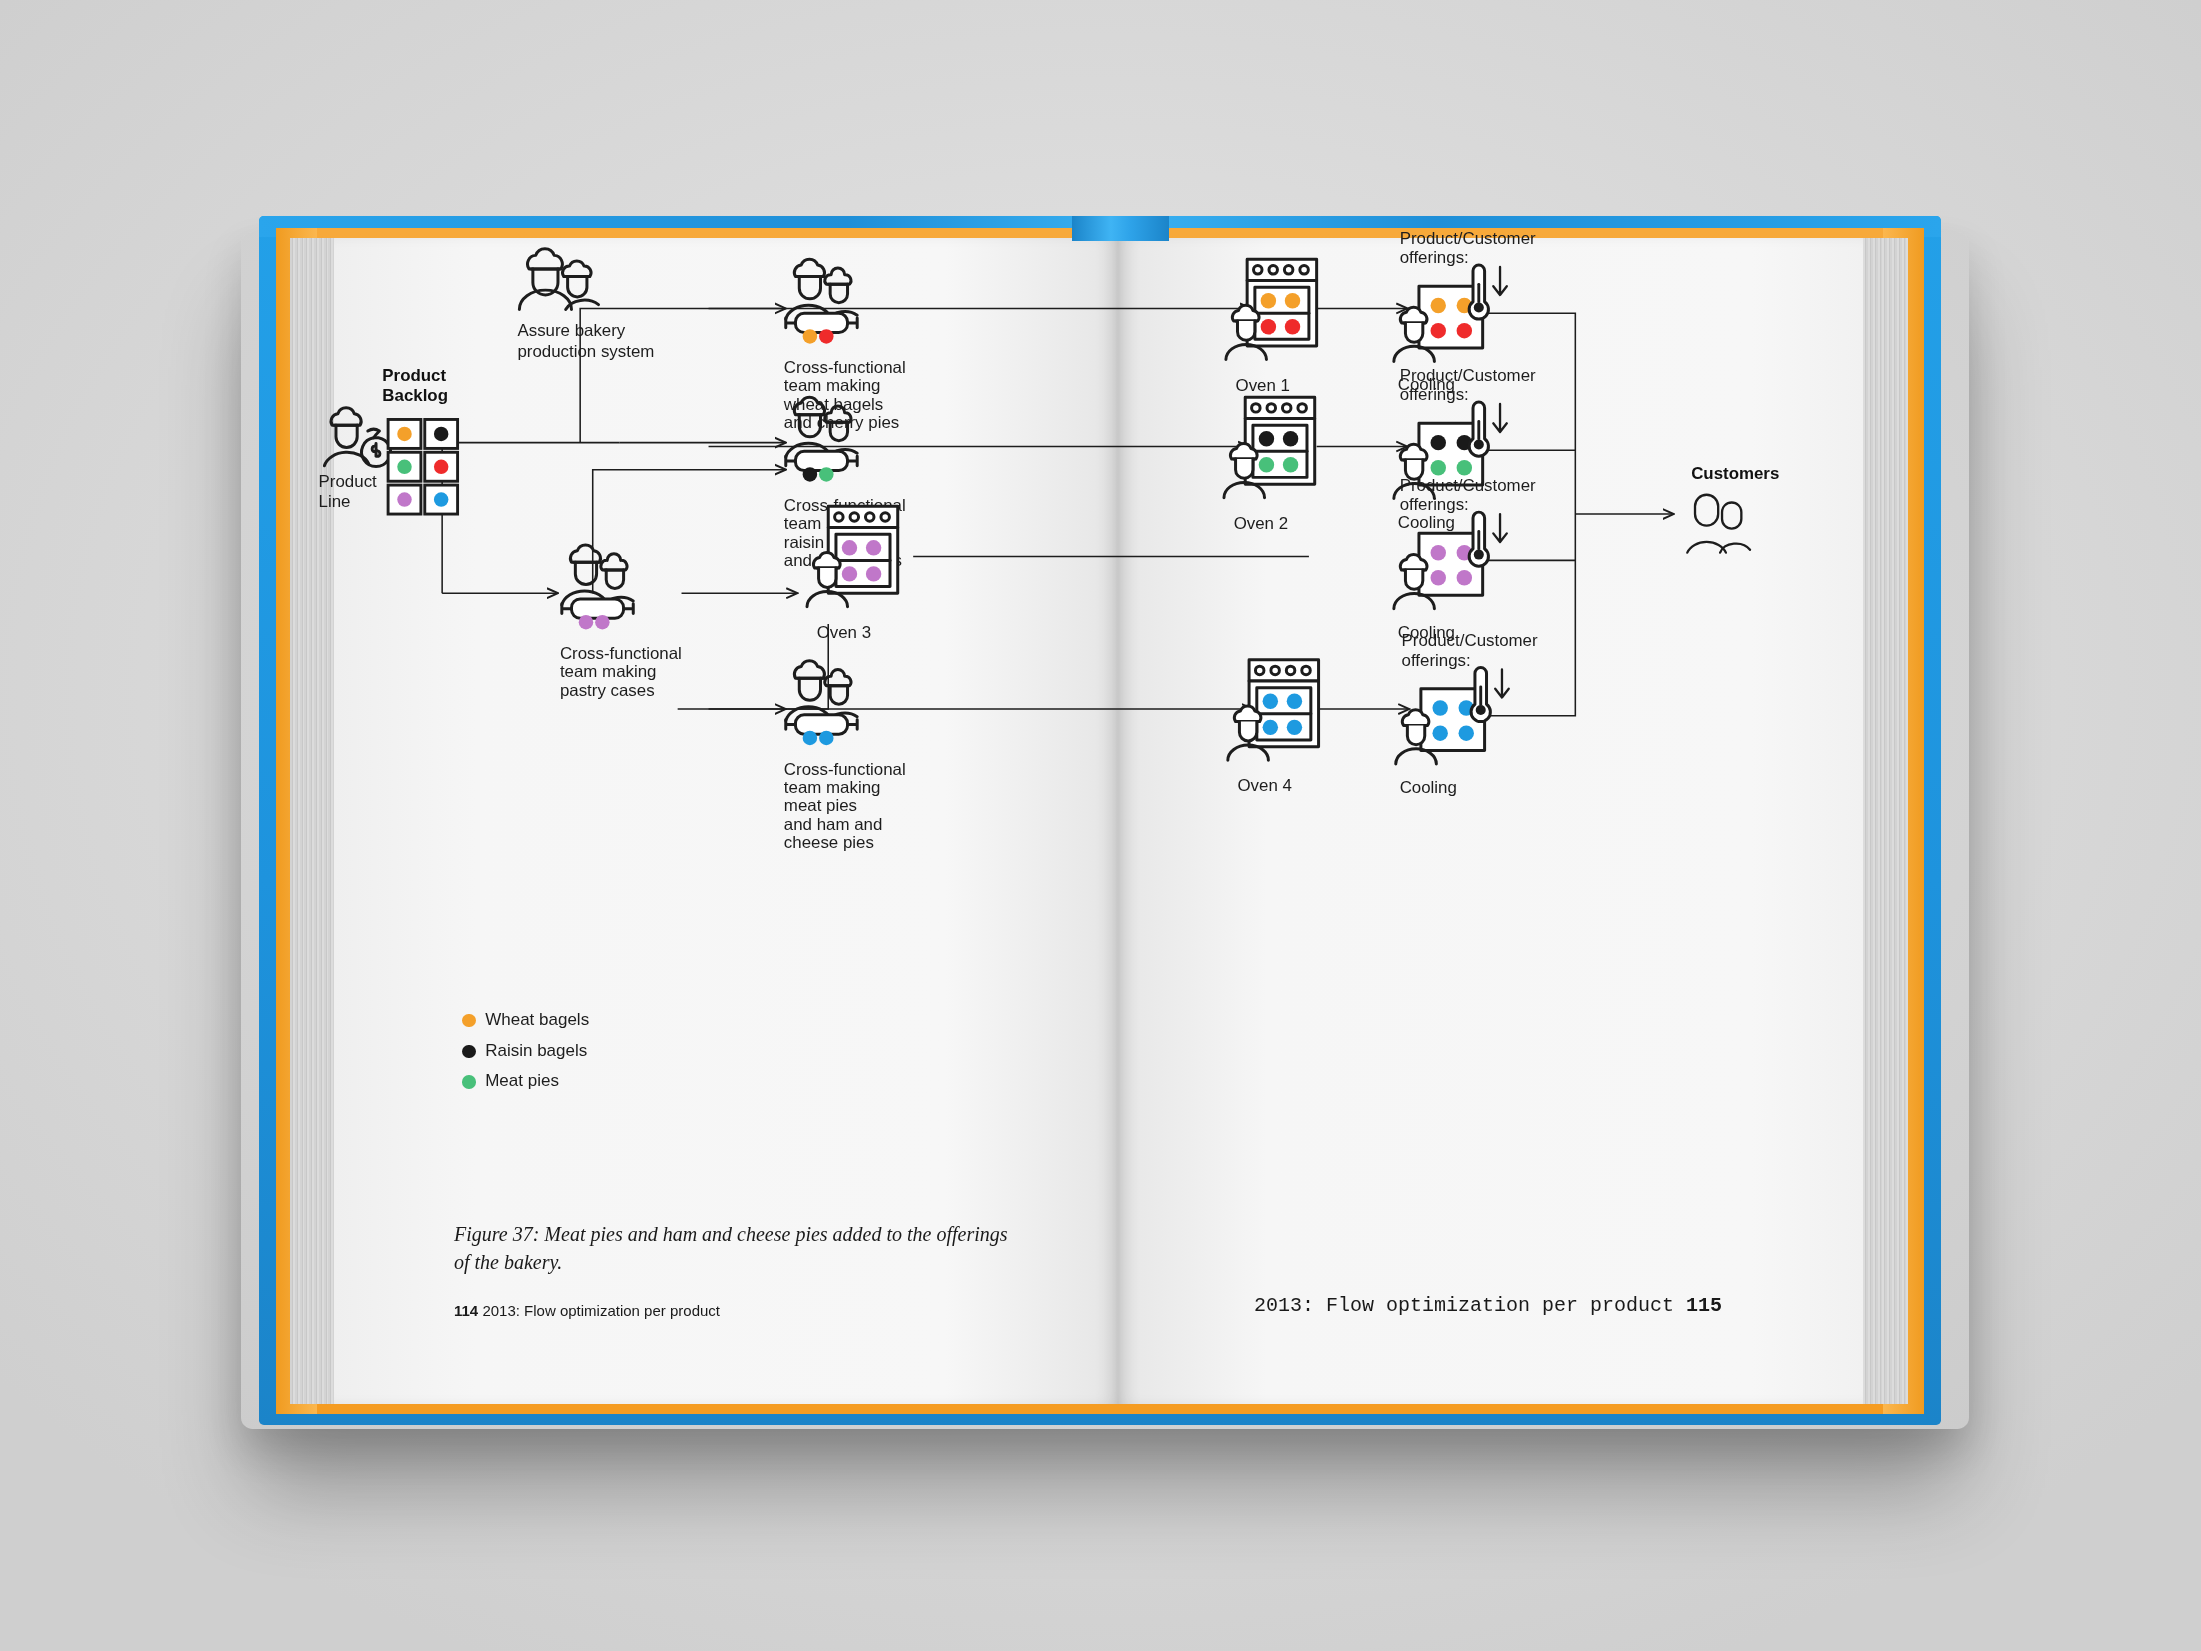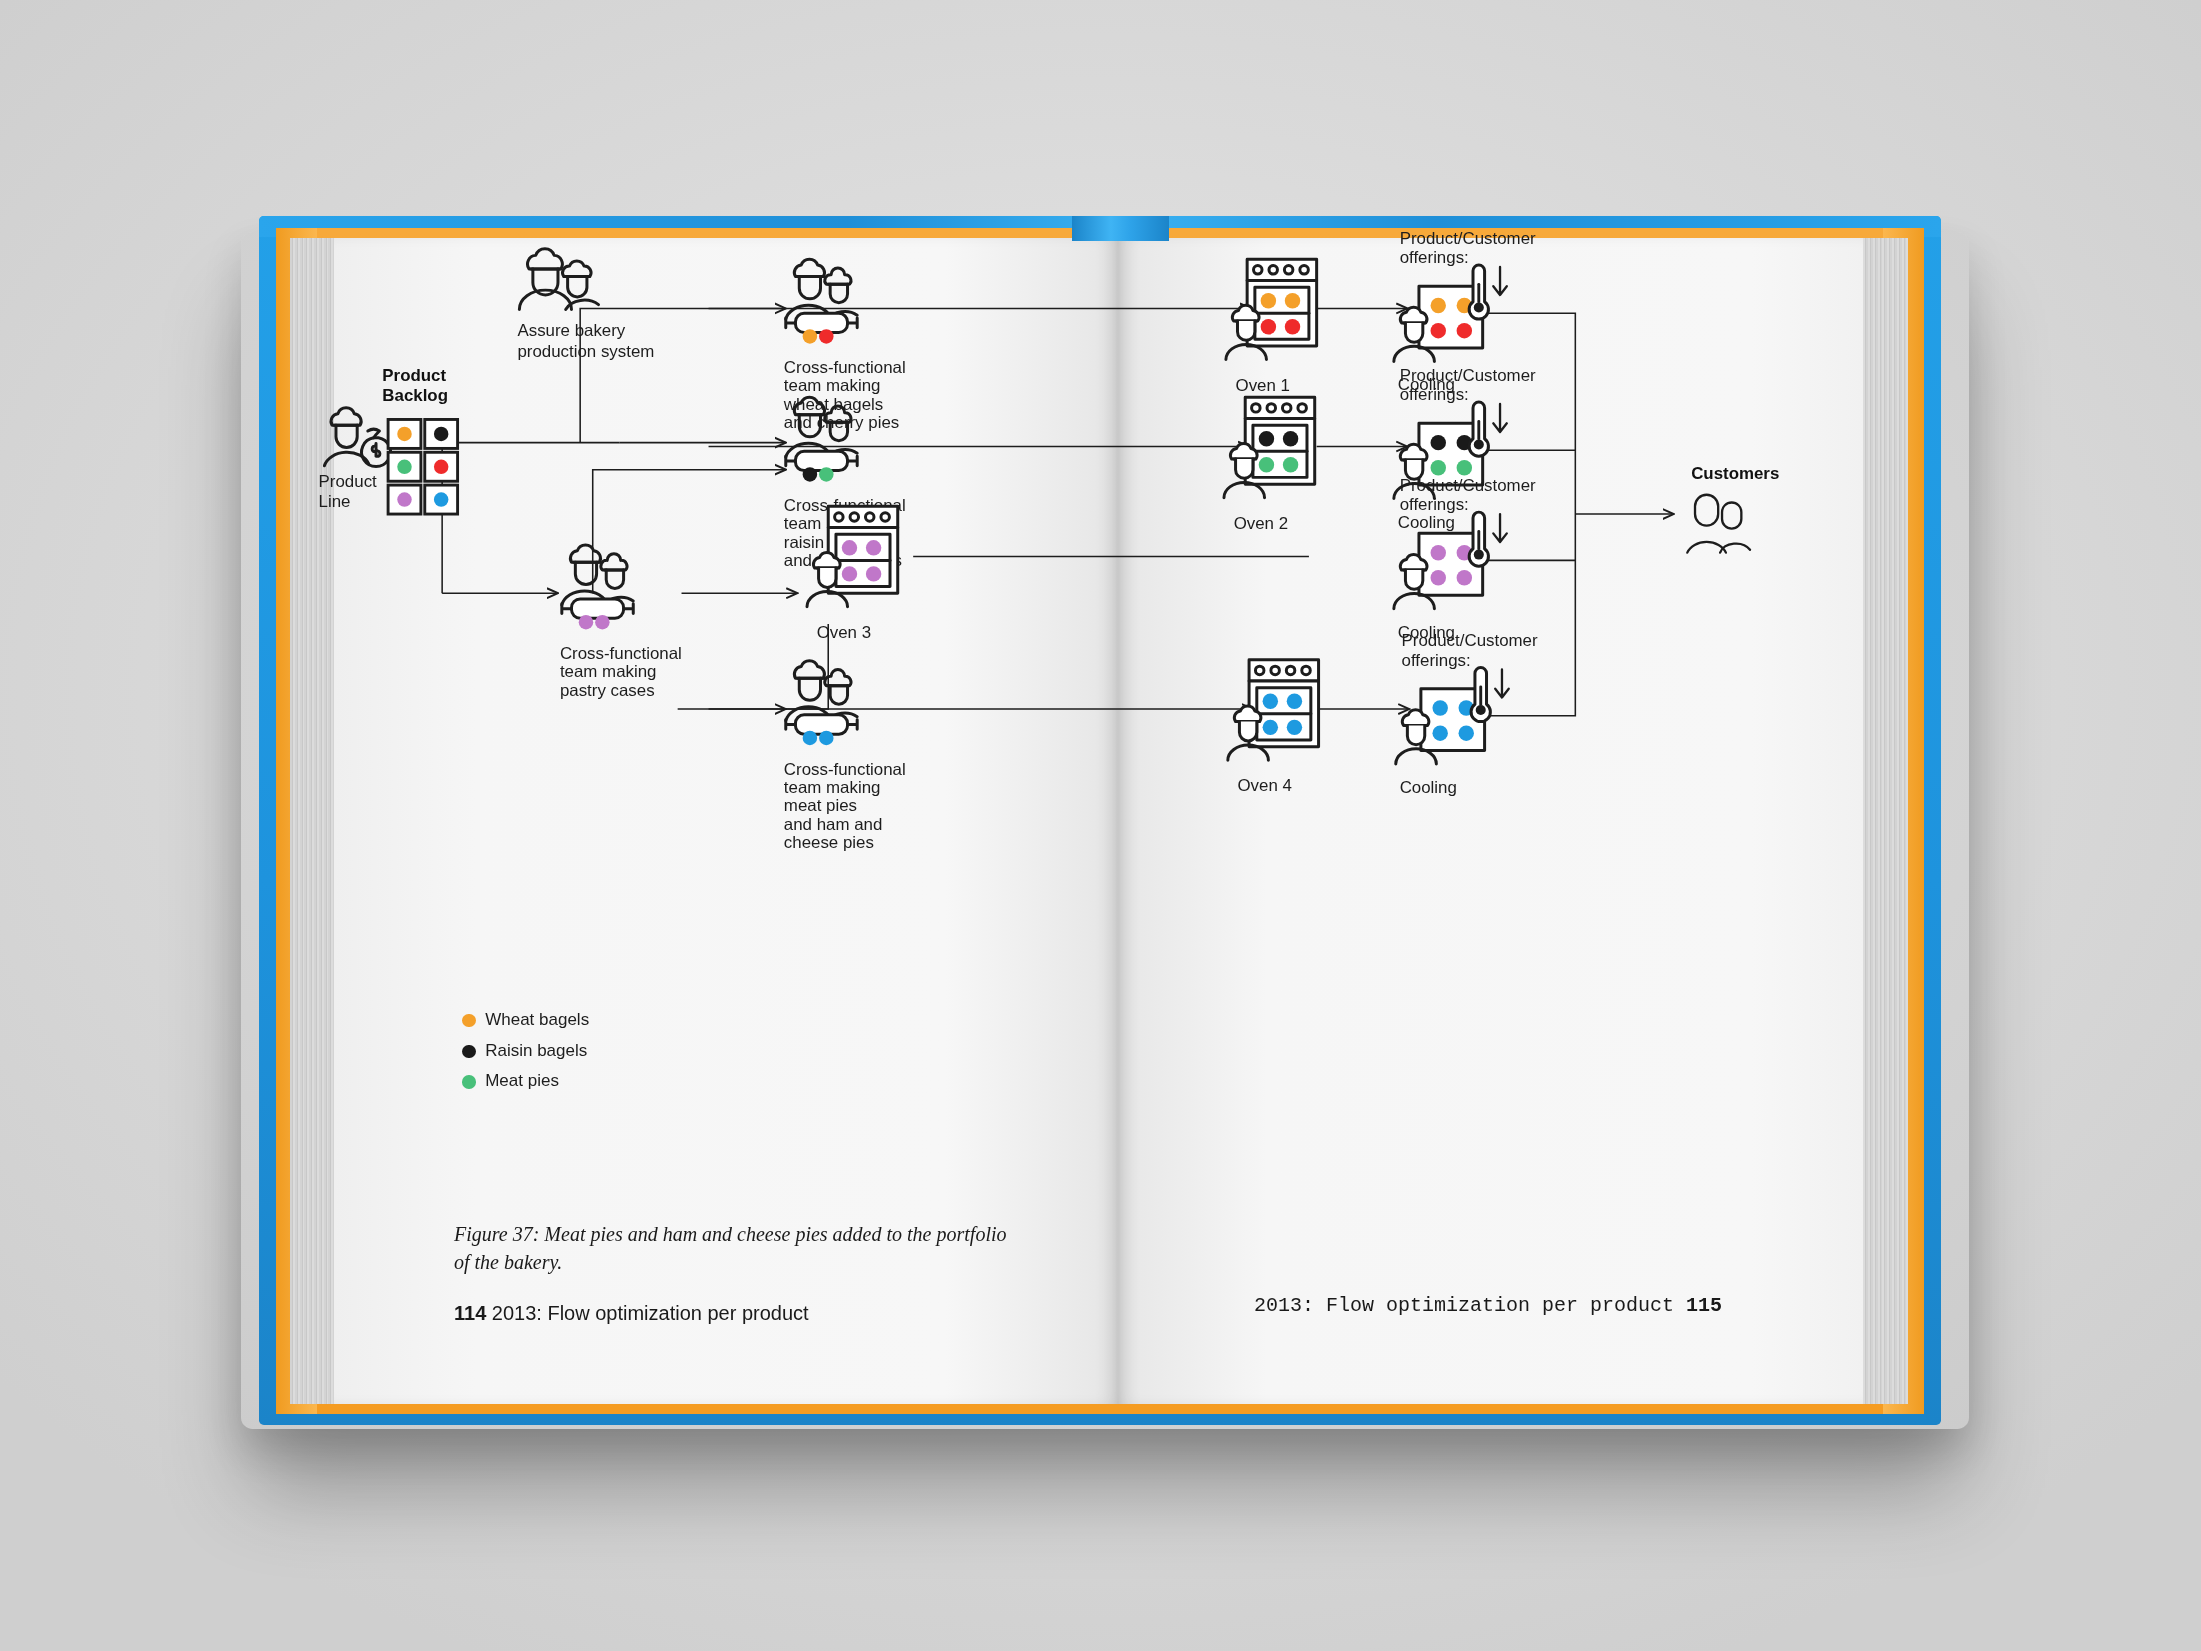--- a/index.html
+++ b/index.html
@@ -57,21 +57,21 @@
   .lbl-b{font-family:"Liberation Sans",sans-serif;font-size:17.5px;font-weight:bold;fill:#111;}
   .ln{stroke:#1d1d1d;stroke-width:1.6;fill:none;}
   .ico{stroke:#1d1d1d;stroke-width:3.1;fill:none;stroke-linecap:round;stroke-linejoin:round;}
   .ico-thin{stroke:#1d1d1d;stroke-width:2.4;fill:none;stroke-linecap:round;stroke-linejoin:round;}
 
   
   .caption{position:absolute;left:454px;top:1220px;width:560px;
      font-family:"Liberation Serif",serif;font-style:italic;font-size:20px;
      line-height:1.42;color:#1a1a1a;}
   .folio-l{position:absolute;left:454px;top:1302px;
-     font-family:"Liberation Sans",sans-serif;font-size:20px;color:#1a1a1a;}
+     font-family:"Liberation Sans",sans-serif;font-size:15px;color:#1a1a1a;}
   .folio-l b{font-weight:bold;}
   .folio-r{position:absolute;left:1139px;top:1294px;width:583px;text-align:right;
      font-family:Liberation Mono, monospace;font-size:20px;color:#1a1a1a;}
   .folio-r b{font-weight:bold;}
 
   
   .legend{position:absolute;left:462px;top:1010px;width:406px;}
   .legend-col{display:inline-block;vertical-align:top;}
   .legend-col.c1{width:164px;}
   .legend-col.c2{width:222px;}
@@ -523,21 +523,21 @@
           <span class="leg-txt">Wheat bagels</span>
         </div><div class="leg-row">
           <span class="leg-dot" style="background: rgb(26, 26, 26);"></span>
           <span class="leg-txt">Raisin bagels</span>
         </div><div class="leg-row">
           <span class="leg-dot" style="background: rgb(72, 192, 122);"></span>
           <span class="leg-txt">Meat pies</span>
         </div></div>
   </div>
 
-  <div class="caption">Figure 37: Meat pies and ham and cheese pies added to the portfolio of the bakery.</div>
+  <div class="caption">Figure 37: Meat pies and ham and cheese pies added to the offerings of the bakery.</div>
 
   <div class="folio-l">
     <b>114</b>
     <span>2013: Flow optimization per product</span>
   </div>
 
   <div class="folio-r">
     <span>2013: Flow optimization per product</span>
     <b>115</b>
   </div>

